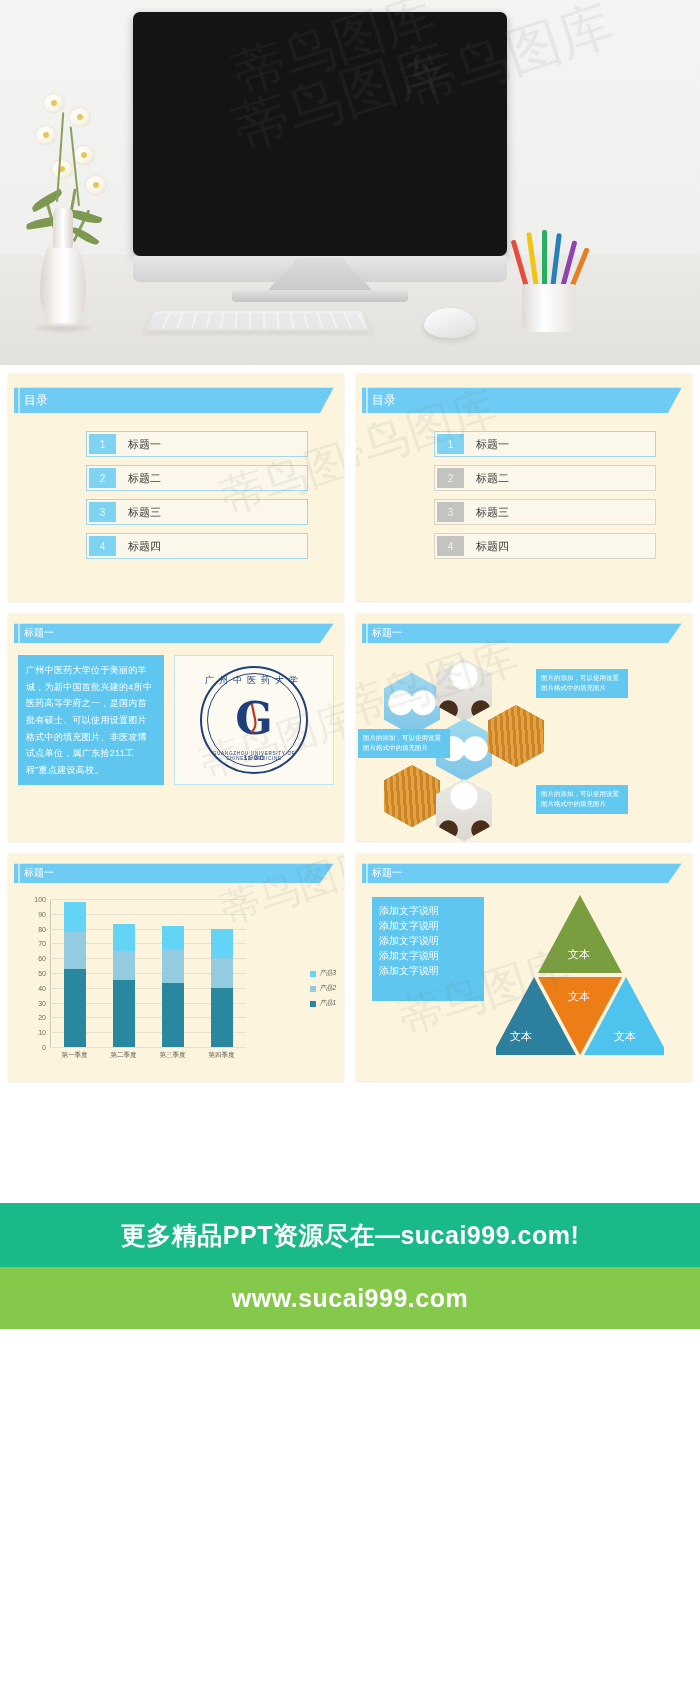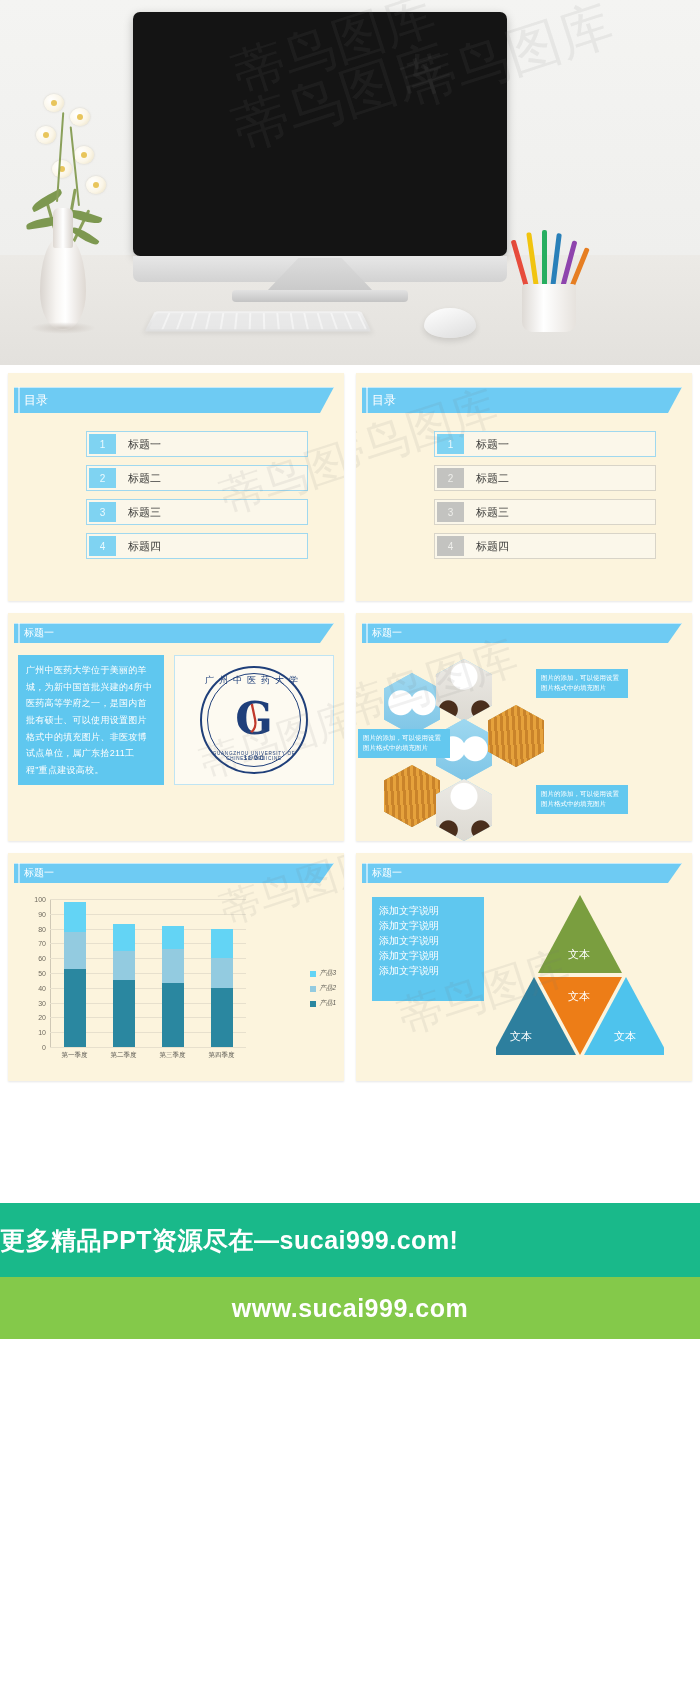--- a/index.html
+++ b/index.html
@@ -285,22 +285,22 @@
   }
   .tri-text div{ font-size:10px; color:#ffffff; line-height:1.5; }
   .tri-stage{ position:absolute; left:140px; top:6px; width:168px; height:174px; }
   .tri-label{
     position:absolute; font-size:11px; color:#ffffff;
   }
 
   
   .spacer{ height:110px; background:#ffffff; }
   .banner-teal{
-    width:100%; height:74px; background:#19b98a;
-    display:flex; align-items:center; 
+    width:100%; height:64px; background:#19b98a;
+    display:flex; align-items:center; justify-content:center;
   }
   .banner-teal span{ font-size:25px; color:#ffffff; font-weight:bold; letter-spacing:.5px; }
   .banner-green{
     width:100%; height:62px; background:#84c94a;
     display:flex; align-items:center; justify-content:center;
   }
   .banner-green span{ font-size:25px; color:#ffffff; font-weight:bold; letter-spacing:.5px; }
   .tail{ height:270px; background:#ffffff; }
 
   

